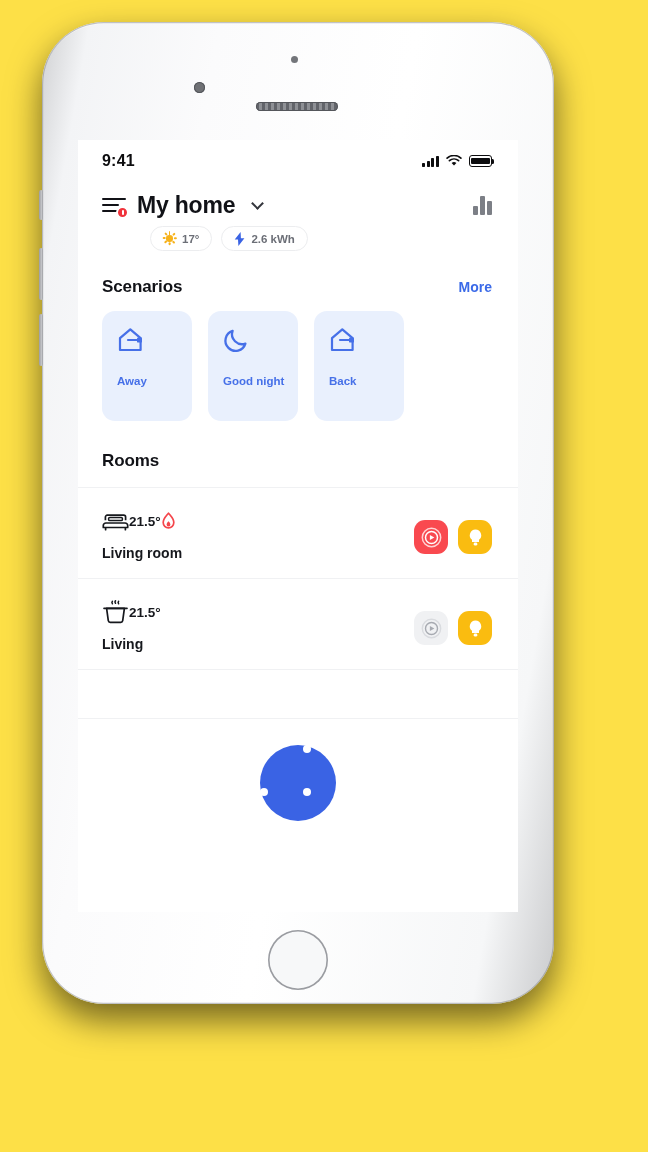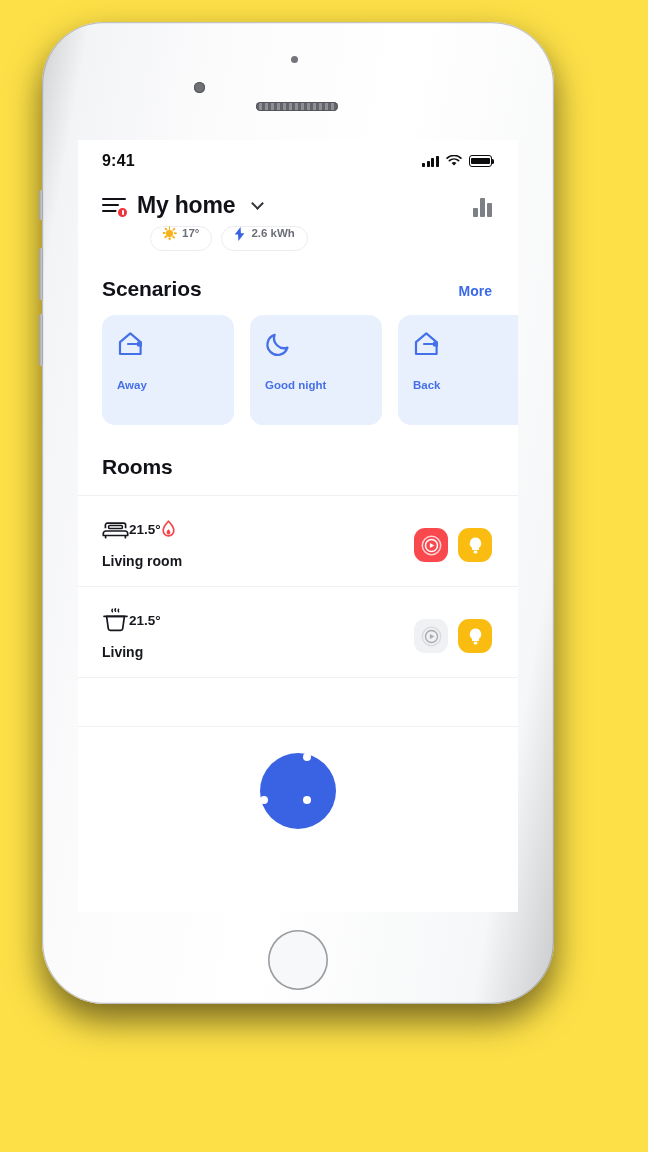--- a/index.html
+++ b/index.html
@@ -64,21 +64,21 @@
   .bars i:nth-child(1){height:4px}
   .bars i:nth-child(2){height:6.5px}
   .bars i:nth-child(3){height:9px}
   .bars i:nth-child(4){height:11.5px}
   .batt{ width:23px; height:11.5px; border:1.6px solid #0d0d0f; border-radius:3px; position:relative; padding:1.3px; }
   .batt span{ display:block; height:100%; width:100%; background:#0d0d0f; border-radius:1px; }
   .batt:after{ content:""; position:absolute; right:-3.4px; top:3.2px; width:2px; height:5px;
                background:#0d0d0f; border-radius:0 1.5px 1.5px 0; }
 
   
-  .header{ padding:10px 26px 0 24px; display:flex; align-items:center; justify-content:space-between; }
+  .header{ padding:10px 26px 0 24px; display:flex; align-items:flex-start; justify-content:space-between; }
   .header-left{ display:flex; align-items:center; gap:11px; }
   .menu-ic{ position:relative; width:24px; height:18px; }
   .menu-ic i{ position:absolute; left:0; height:2.6px; background:#111217; border-radius:2px; }
   .menu-ic i:nth-child(1){ top:1px;    width:24px; }
   .menu-ic i:nth-child(2){ top:7.2px;  width:17px; }
   .menu-ic i:nth-child(3){ top:13.4px; width:20px; }
   .menu-badge{ position:absolute; right:-3px; bottom:-4px; width:13px; height:13px; border-radius:50%;
                background:#f0333b; border:2px solid #fff;
                display:flex; align-items:center; justify-content:center; }
   .menu-badge b{ display:block; width:2px; height:5px; background:#fff; border-radius:1px; }
@@ -86,39 +86,39 @@
   .caret{ width:9px; height:9px; border-right:2.1px solid #33353c; border-bottom:2.1px solid #33353c;
           transform:rotate(45deg); margin-left:7px; margin-top:-5px; }
   .stats-ic{ display:flex; align-items:flex-end; gap:2.4px; height:19px; margin-top:4px; }
   .stats-ic i{ display:block; width:4.6px; background:#7c7f86; border-radius:1px; }
   .stats-ic i:nth-child(1){ height:9px; }
   .stats-ic i:nth-child(2){ height:19px; }
   .stats-ic i:nth-child(3){ height:14px; }
 
   
   .chips{ display:flex; gap:9px; padding:7px 0 0 72px; }
-  .chip{ display:flex; align-items:flex-start; gap:6px; height:25px; padding:0 12px;
+  .chip{ display:flex; align-items:center; gap:6px; height:25px; padding:0 12px;
          border:1px solid #ecedef; border-radius:14px; background:#fff; }
   .chip-txt{ font-size:11.5px; font-weight:600; color:#6c6f77; }
   .sun-ic{ position:relative; width:13px; height:13px; }
   .sun-ic .core{ position:absolute; left:3.3px; top:3.3px; width:6.4px; height:6.4px;
                  border-radius:50%; background:#f6b21b; }
   .sun-ic .ray{ position:absolute; left:5.8px; top:-0.6px; width:1.6px; height:3.1px;
                 background:#f6b21b; border-radius:1px; transform-origin:0.8px 7.1px; }
   .bolt{ width:11px; height:14px; }
 
   
   .sec-head{ display:flex; align-items:baseline; justify-content:space-between;
              padding:26px 26px 0 24px; }
-  .sec-title{ font-size:21px; font-weight:700; color:#111217; letter-spacing:-.1px; }
+  .sec-title{ font-size:17px; font-weight:700; color:#111217; letter-spacing:-.1px; }
   .sec-more{ font-size:14px; font-weight:600; color:#3b6ae8; }
 
   
   .scen-row{ display:flex; gap:16px; padding:14px 0 0 24px; }
-  .scen-card{ flex:0 0 auto; width:132px; height:110px; background:#e9f0fd;
+  .scen-card{ flex:0 0 auto; width:90px; height:110px; background:#e9f0fd;
               border-radius:13px; padding:15px 0 0 15px; position:relative; }
   .scen-label{ position:absolute; left:15px; bottom:34px; font-size:11.5px;
                font-weight:600; color:#4670e8; white-space:nowrap; }
 
   
   .rooms-head{ padding:30px 24px 16px 24px; }
   .rule{ height:1px; background:#f0f1f3; margin:0 0 0 0; }
   .room{ padding:20px 26px 17px 24px; position:relative; display:flex;
          align-items:flex-start; justify-content:space-between; }
   .room-left{ display:flex; flex-direction:column; gap:11px; }

